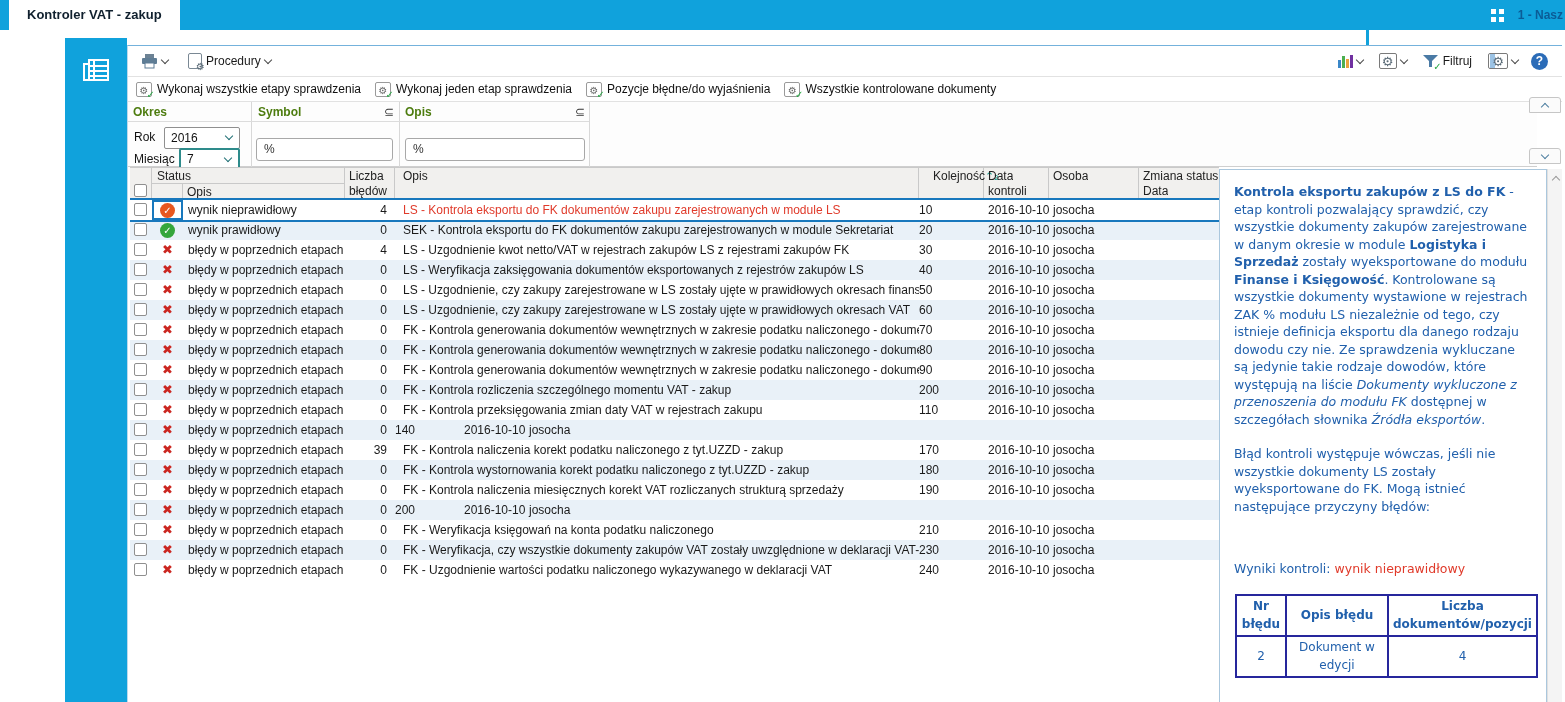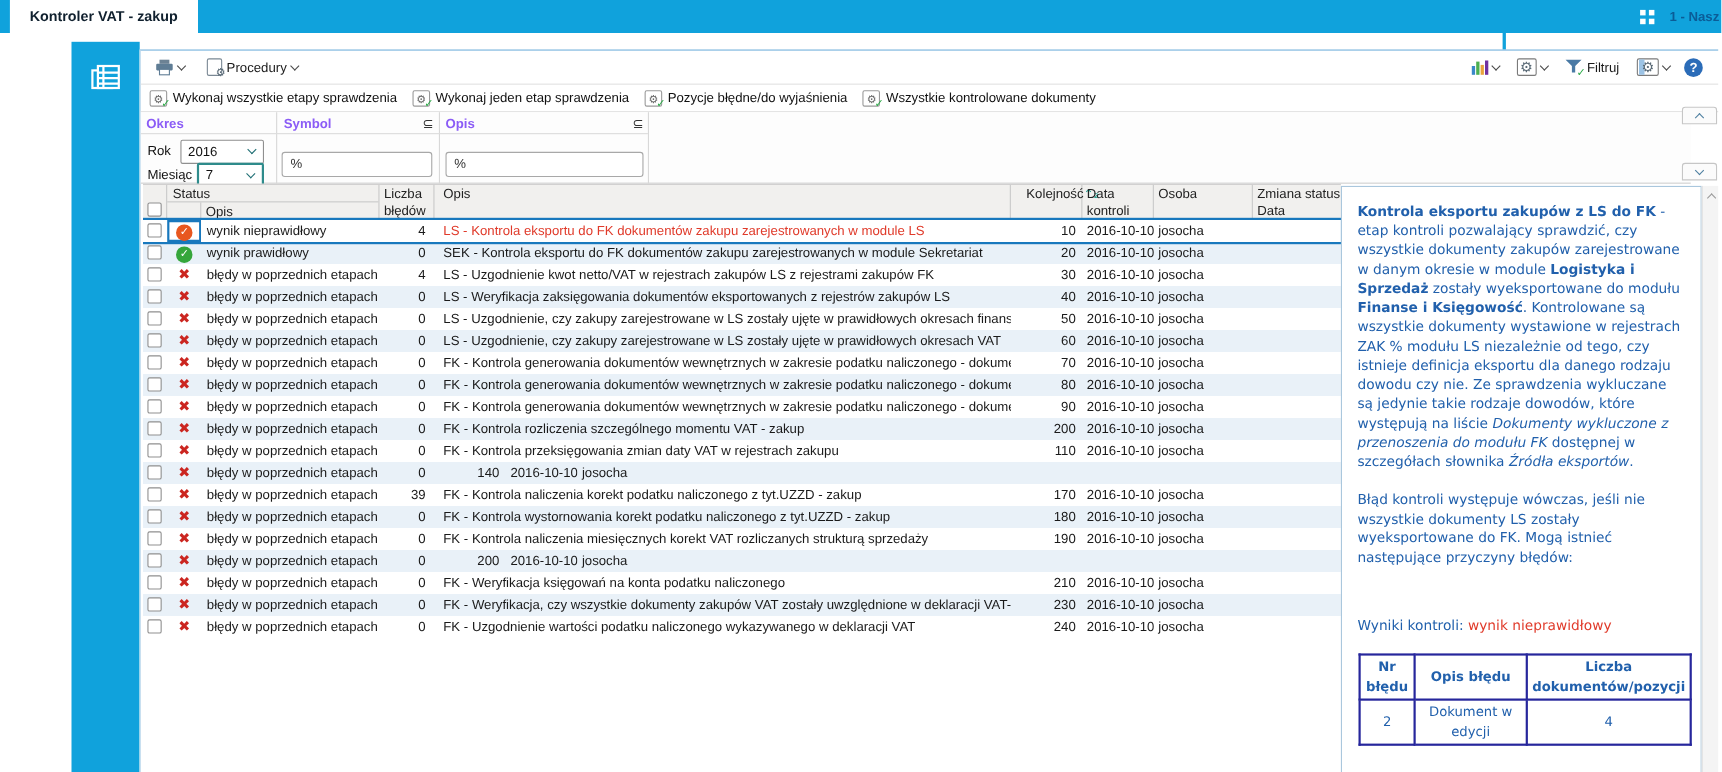--- a/index.html
+++ b/index.html
@@ -58,21 +58,21 @@
   .abtn-ic { position:relative; width:16px; height:15px; border:1px solid #9a9a9a; border-radius:2px;
              background:#fff; text-align:center; }
   .abtn-ic .gear { font-size:10px; line-height:13px; color:#6a6a6a; }
   .abtn-ic .gcheck { right:-4px; bottom:-4px; }
 
   
   .filterbar { position:absolute; left:0; top:56px; width:1409px; height:65px; background:#fdfdfd;
                border-bottom:1px solid #cfcfcf; }
   .fsep { position:absolute; top:0; width:1px; height:65px; background:#d8d8d8; }
   .flabel-row { position:absolute; top:0; left:0; width:461px; height:20px; border-bottom:1px solid #dcdcdc; }
-  .flabel { position:absolute; top:3px; font-size:12px; font-weight:bold; color:#8b5cf6; }
+  .flabel { position:absolute; top:3px; font-size:12px; font-weight:bold; color:#4d7c0f; }
   .subset { position:absolute; top:3px; font-family:"DejaVu Sans", sans-serif; font-size:12px; color:#333; }
   .fsmall { position:absolute; font-size:12px; color:#111; }
   .fselect { position:absolute; height:22px; background:#fff; border:1px solid #8f8f8f; border-radius:2px;
              font-size:12px; color:#111; line-height:20px; padding-left:6px; cursor:pointer; }
   .fselect .chev { position:absolute; right:7px; top:8px; border-color:#1f6f74; }
   .fselect.teal { border:2px solid #2e8b8b; line-height:18px; }
   .finput { position:absolute; height:23px; background:#fff; border:1px solid #a8a8a8; border-radius:3px;
             font-size:12px; color:#333; line-height:21px; padding-left:7px; }
 
   
@@ -99,21 +99,21 @@
   .trow.alt { background:#e9f1f8; }
   .trow.selected { box-shadow:0 -2px 0 #1878bd, 0 2px 0 #1878bd; z-index:2; background:#fff; }
   .c { height:20px; line-height:20px; font-size:12px; color:#1a1a1a; overflow:hidden; white-space:nowrap; }
   .c.check { width:22px; padding-left:4px; } .c.check .cb { margin-top:3px; }
   .c.sticon { width:31px; text-align:center; }
   .c.sticon.selcell { box-shadow:inset 0 0 0 2px #1878bd; background:#fff; }
   .c.stopis { width:162px; padding-left:5px; }
   .c.liczba { width:50px; text-align:right; padding-right:8px; }
   .c.opis { width:524px; padding-left:8px; }
   .c.opis.red { color:#e03a2a; }
-  .c.kolej { width:65px; text-align:right; padding-right:6px; }
+  .c.kolej { width:65px; padding-right:6px; }
   .c.datak { width:65px; padding-left:4px; }
   .c.osoba { width:90px; padding-left:4px; }
   .c.zmiana { width:80px; }
   .sic { display:inline-block; }
   .sic.oc, .sic.gc { width:15px; height:15px; border-radius:50%; color:#fff; font-size:10px; line-height:15px;
                      font-family:"DejaVu Sans", sans-serif; margin-top:2px; }
   .sic.oc { background:#e8571f; } .sic.gc { background:#35a63b; }
   .sic.rx { color:#cb2620; font-weight:bold; font-size:13px; font-family:"DejaVu Sans", sans-serif; }
 
   

